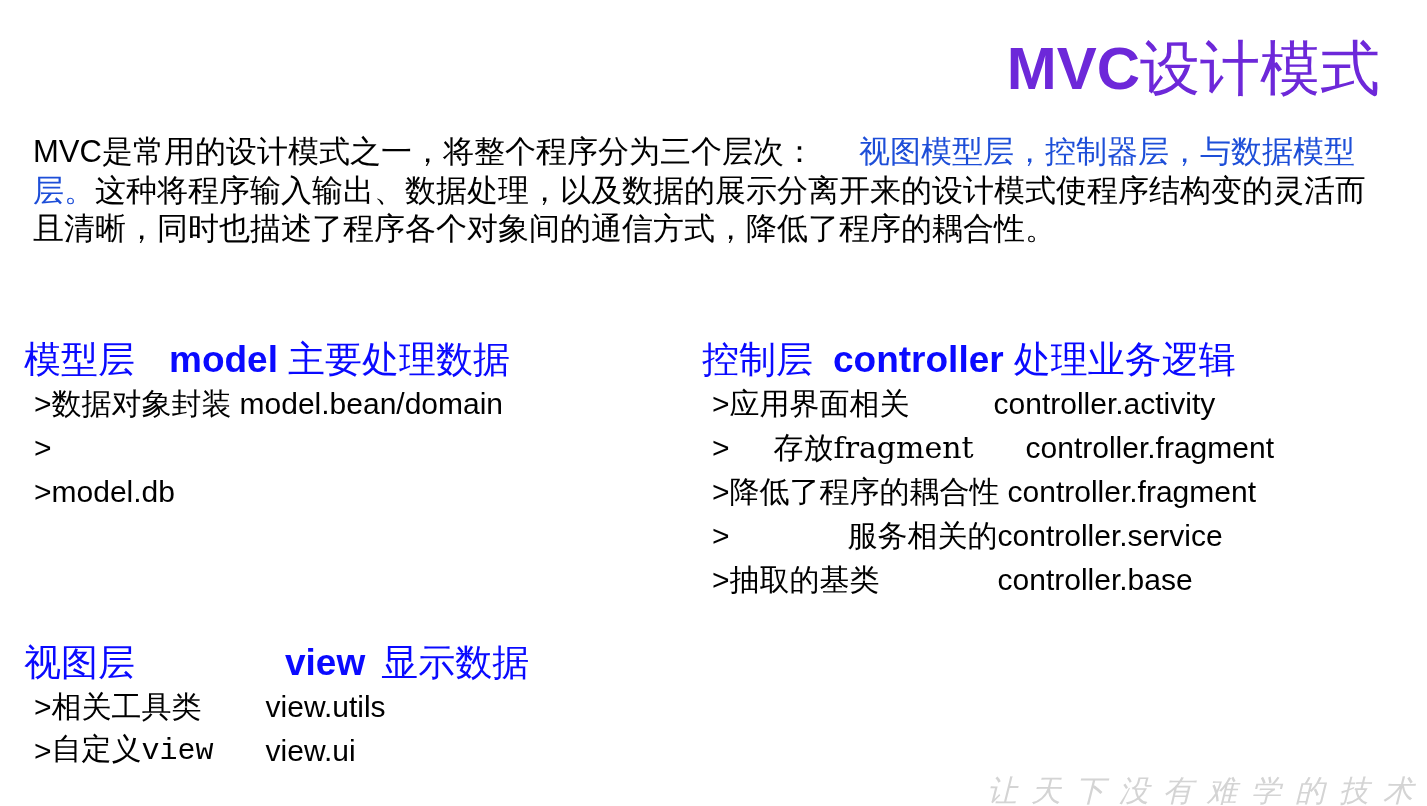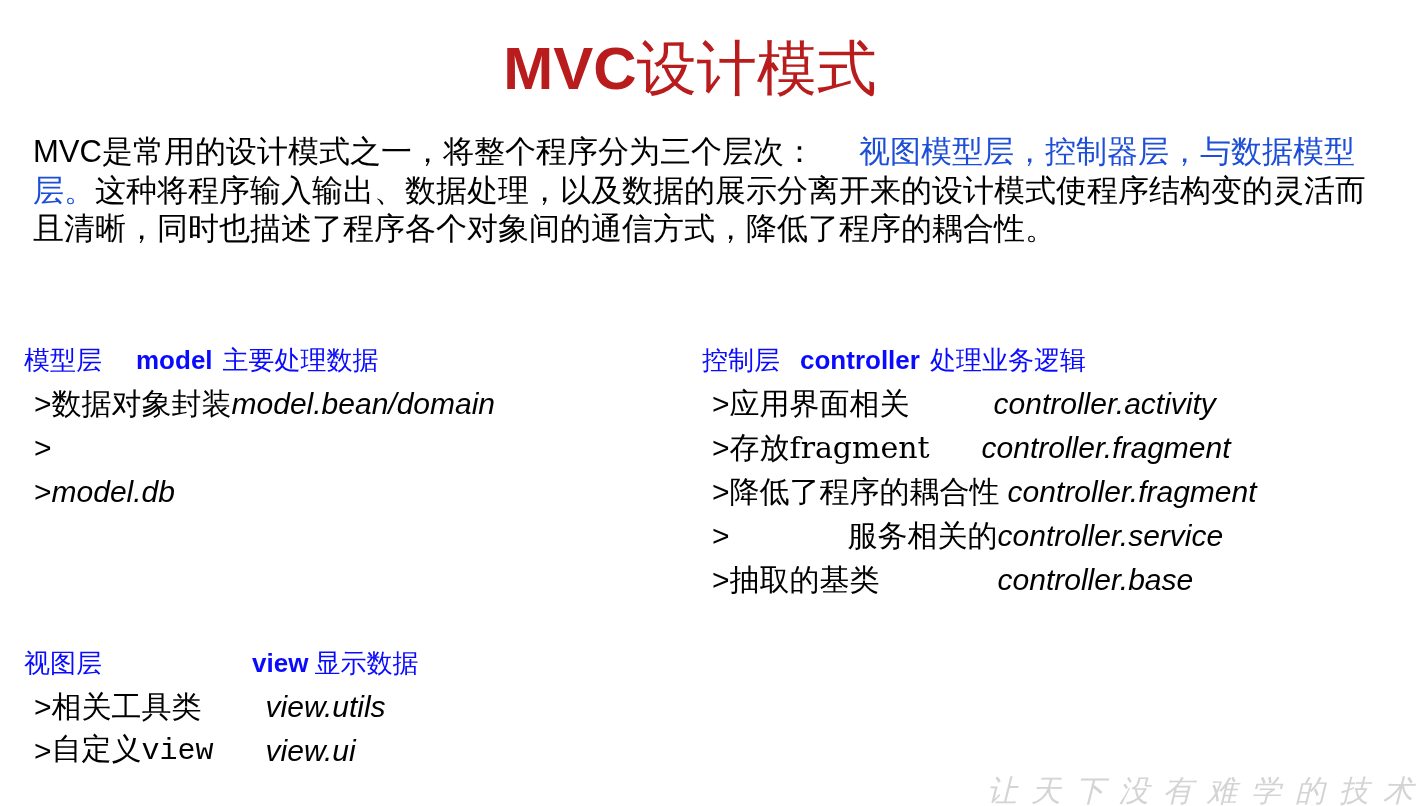--- a/index.html
+++ b/index.html
@@ -2,44 +2,44 @@
 <html><head>
   <meta charset="utf-8">
   <style>
     html, body { margin: 0; padding: 0; }
     body {
       width: 1427px; height: 806px; overflow: hidden; position: relative;
       background: #ffffff; color: #000000;
       font-family: "Liberation Sans", "DejaVu Sans", sans-serif;
     }
     .title {
-      position: absolute; left: 0; top: 28px; width: 1380px; text-align: center;
-      font-size: 60px; line-height: 80px; color: #b91c1c;
+      position: absolute; left: 0; top: 28px; width: 1380px; text-align: right;
+      font-size: 60px; line-height: 80px; color: #6d28d9;
     }
     .title .latin { font-weight: bold; }
     .title .cjk { font-family: "DejaVu Serif", "Liberation Serif", serif; font-weight: normal; }
     .intro {
       position: absolute; left: 33px; top: 132px; width: 1350px;
       font-size: 31px; line-height: 38px; font-family: "DejaVu Serif", "Liberation Serif", serif;
     }
     .intro .latin { font-family: "Liberation Sans", sans-serif; }
     .blue { color: #1d4ed8; margin-left: 44px; }
     .section { position: absolute; }
     .section-head {
-      font-size: 26px; line-height: 44px; color: #0a0aff; white-space: nowrap;
+      font-size: 37px; line-height: 44px; color: #0a0aff; white-space: nowrap;
     }
     .section-head .cjk { font-family: "DejaVu Serif", "Liberation Serif", serif; }
     .section-head .kw { font-weight: bold; font-family: "Liberation Sans", sans-serif; }
     .item {
       font-size: 30px; line-height: 44px; white-space: nowrap; padding-left: 10px;
       display: flex;
     }
     .item .gt { font-family: "Liberation Sans", sans-serif; }
     .item .desc { font-family: "DejaVu Serif", "Liberation Serif", serif; display: inline-block; }
-    .item .pkg { font-family: "Liberation Sans", sans-serif; display: inline-block; font-style: italic; }
+    .item .pkg { font-family: "Liberation Sans", sans-serif; display: inline-block; }
     .watermark {
       position: absolute; right: 0; bottom: -6px; font-size: 30px; color: #d4d4d4;
       font-family: "DejaVu Serif", serif; font-style: italic; letter-spacing: 14px; white-space: nowrap;
     }
   </style>
 </head>
 <body>
 
 <div class="title">
   <span class="latin">MVC</span><span class="cjk">设计模式</span>
@@ -48,21 +48,21 @@
 <div class="intro">
   <span class="latin">MVC</span><span>是常用的设计模式之一，将整个程序分为三个层次：</span><span class="blue">视图模型层，控制器层，与数据模型层。</span><span>这种将程序输入输出、数据处理，以及数据的展示分离开来的设计模式使程序结构变的灵活而且清晰，同时也描述了程序各个对象间的通信方式，降低了程序的耦合性。</span>
 </div>
 
 <div class="section" style="left:24px; top:338px;">
   <div class="section-head">
     <span class="cjk">模型层</span><span class="kw" style="margin-left:34px;">model</span><span class="cjk" style="margin-left:10px;">主要处理数据</span>
   </div>
   <div class="item">
       <span class="gt">&gt;</span>
-      <span class="desc" style="margin-right:0;">数据对象封装</span>
+      <span class="desc" style="margin-right:8px;">数据对象封装</span>
       <span class="pkg">model.bean/domain</span>
     </div>
   <div class="item">
       <span class="gt">&gt;</span>
     </div>
   <div class="item">
       <span class="gt">&gt;</span>
       <span class="pkg">model.db</span>
     </div>
 </div>
@@ -71,21 +71,21 @@
   <div class="section-head">
     <span class="cjk">控制层</span><span class="kw" style="margin-left:20px;">controller</span><span class="cjk" style="margin-left:10px;">处理业务逻辑</span>
   </div>
   <div class="item">
       <span class="gt">&gt;</span>
       <span class="desc" style="width:264px;">应用界面相关</span>
       <span class="pkg">controller.activity</span>
     </div>
   <div class="item">
       <span class="gt">&gt;</span>
-      <span class="desc" style="width:252px;">存放fragment</span>
+      <span class="desc" style="width:252px;margin-left:44px;">存放fragment</span>
       <span class="pkg">controller.fragment</span>
     </div>
   <div class="item">
       <span class="gt">&gt;</span>
       <span class="desc" style="margin-right:8px;">降低了程序的耦合性</span>
       <span class="pkg">controller.fragment</span>
     </div>
   <div class="item">
       <span class="gt">&gt;</span>
       <span class="desc" style="width:268px;text-align:right;">服务相关的</span>
@@ -93,21 +93,21 @@
     </div>
   <div class="item">
       <span class="gt">&gt;</span>
       <span class="desc" style="width:268px;">抽取的基类</span>
       <span class="pkg">controller.base</span>
     </div>
 </div>
 
 <div class="section" style="left:24px; top:641px;">
   <div class="section-head">
-    <span class="cjk">视图层</span><span class="kw" style="margin-left:150px;">view</span><span class="cjk" style="margin-left:6px;">显示数据</span>
+    <span class="cjk">视图层</span><span class="kw" style="margin-left:150px;">view</span><span class="cjk" style="margin-left:16px;">显示数据</span>
   </div>
   <div class="item">
       <span class="gt">&gt;</span>
       <span class="desc" style="width:214px;">相关工具类</span>
       <span class="pkg">view.utils</span>
     </div>
   <div class="item">
       <span class="gt">&gt;</span>
       <span class="desc" style="width:214px;font-family:Liberation Mono, monospace;">自定义view</span>
       <span class="pkg">view.ui</span>

